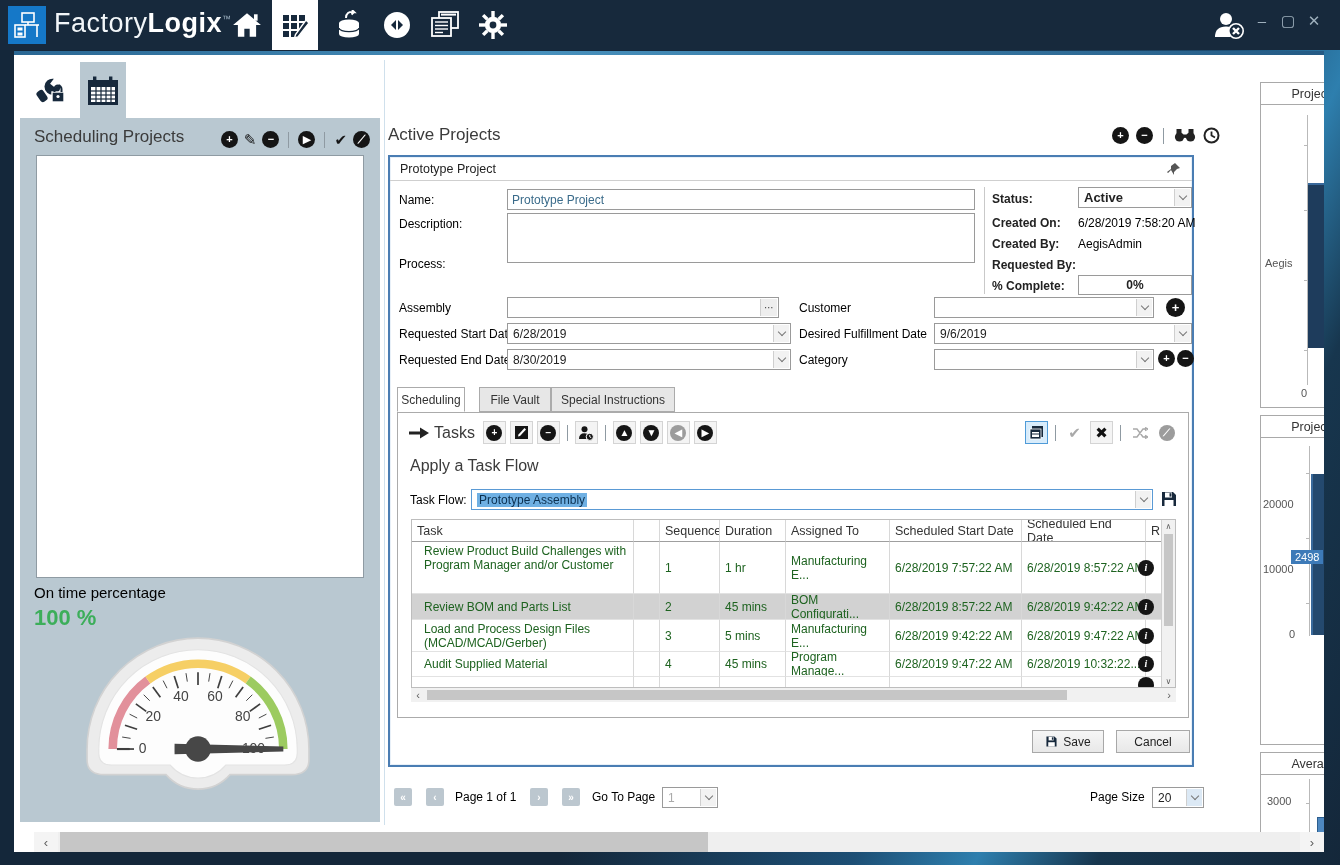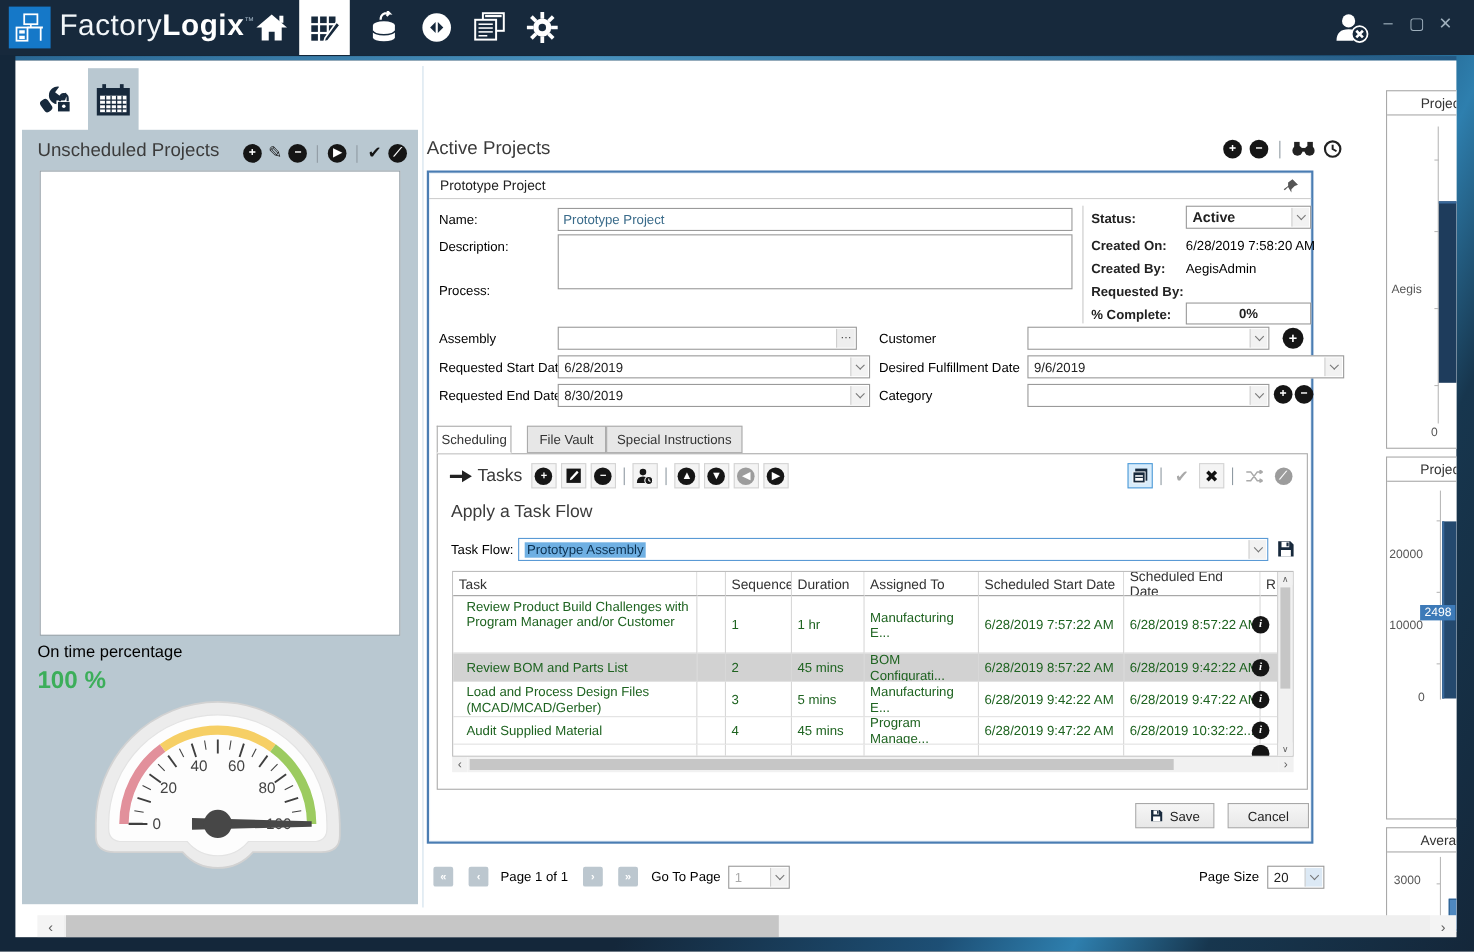--- a/index.html
+++ b/index.html
@@ -188,21 +188,21 @@
             <line x1="15" y1="12" x2="15" y2="27"></line>
             <line x1="20" y1="12" x2="20" y2="27"></line>
             <line x1="25" y1="12" x2="25" y2="27"></line>
         </g>
         <rect x="7" y="1.5" width="3.4" height="6" fill="#17293c"></rect>
           <rect x="23" y="1.5" width="3.4" height="6" fill="#17293c"></rect>
       </svg>
     </div>
 
     <div class="lpanel">
-      <div class="ptitle" style="position:absolute;left:14px;top:9px">Unscheduled Projects</div>
+      <div class="ptitle" style="position:absolute;left:14px;top:9px">Scheduling Projects</div>
       <div style="position:absolute;right:10px;top:13px;display:flex;align-items:center;gap:6px">
         <span class="ci">+</span>
         <span class="gi">✎</span>
         <span class="ci">−</span>
         <span class="vdiv"></span>
         <span class="ci">▶</span>
         <span class="vdiv"></span>
         <span class="gi" style="font-weight:700">✔</span>
         <span class="ci">⟋</span>
       </div>
@@ -320,21 +320,21 @@
       <span class="ci" style="position:absolute;left:776px;top:141px;width:19px;height:19px;font-size:13px">+</span>
 
       <span class="lbl" style="position:absolute;left:9px;top:170px">Requested Start Date</span>
       <div class="sel" style="left:117px;top:166px;width:284px">
         <span>6/28/2019</span>
         <span class="arr">
             <span class="chev"></span>
           </span>
       </div>
       <span class="lbl" style="position:absolute;left:409px;top:170px">Desired Fulfillment Date</span>
-      <div class="sel" style="left:544px;top:166px;width:288px">
+      <div class="sel" style="left:544px;top:166px;width:258px">
         <span>9/6/2019</span>
         <span class="arr">
             <span class="chev"></span>
           </span>
       </div>
 
       <span class="lbl" style="position:absolute;left:9px;top:196px">Requested End Date</span>
       <div class="sel" style="left:117px;top:192px;width:284px">
         <span>8/30/2019</span>
         <span class="arr">

